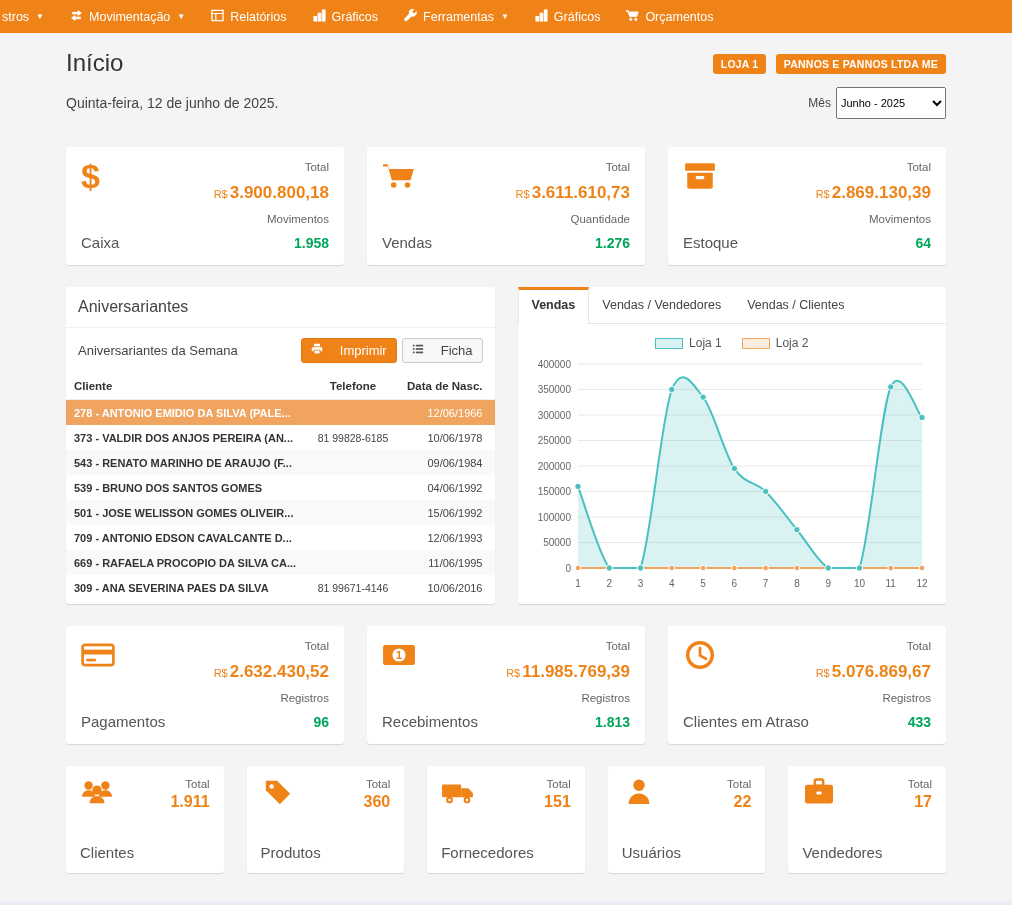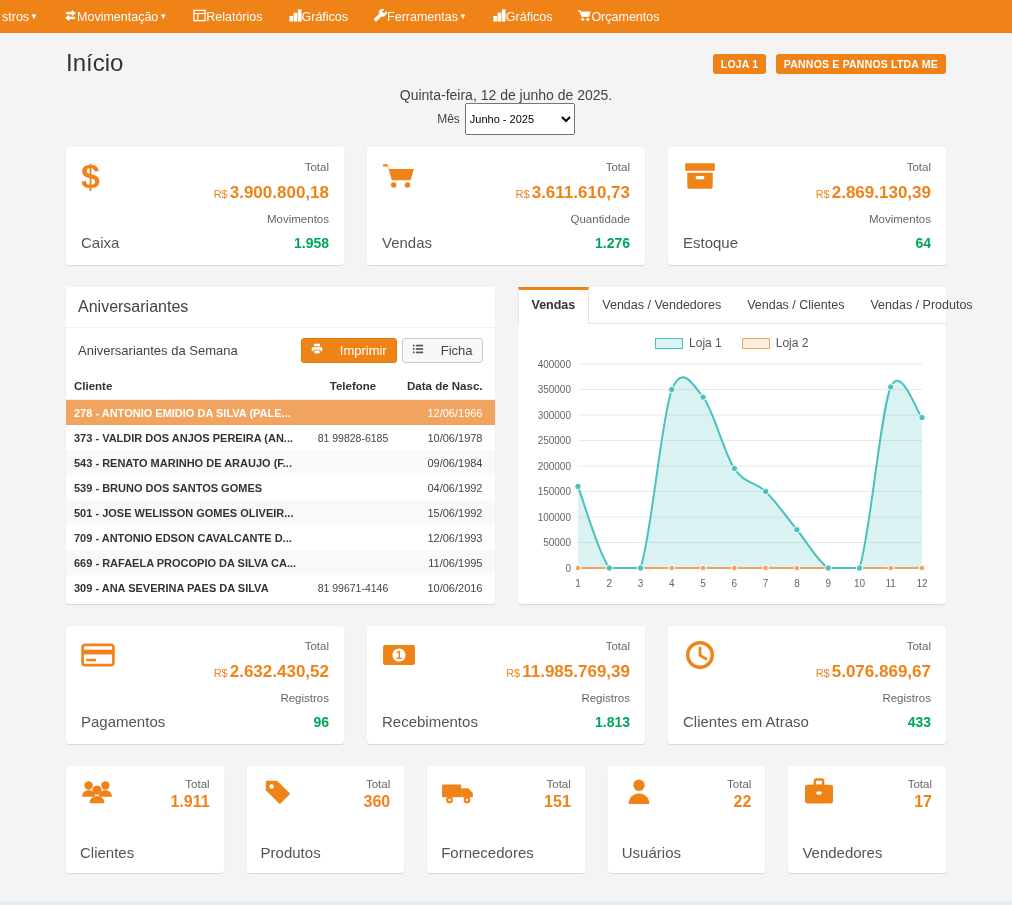--- a/index.html
+++ b/index.html
@@ -4,32 +4,32 @@
 <style>
   :root{
     --accent:#ef8318; --accent-dark:#e0780f; --green:#00a65a;
     --txt:#444; --muted:#666; --card-shadow:0 1px 1px rgba(0,0,0,.12);
   }
   *{box-sizing:border-box;}
   body{margin:0;width:1012px;min-height:905px;background:#e9edf2;
        font-family:"Liberation Sans",sans-serif;color:var(--txt);}
   
   .navbar{background:var(--accent);height:33px;display:flex;align-items:stretch;color:#fff;}
-  .nav-item{display:flex;align-items:center;gap:0;padding:16px 13px;font-size:12.5px;cursor:pointer;white-space:nowrap;}
+  .nav-item{display:flex;align-items:center;gap:6px;padding:16px 13px;font-size:12.5px;cursor:pointer;white-space:nowrap;}
   .nav-item svg{width:13px;height:13px;fill:#fff;stroke:#fff;}
   .caret{font-size:8px;margin-left:1px;}
   .nav-item.first{padding-left:2px;}
   
   .content{background:#f4f4f4;padding:12px 0 28px;}
   .container{width:880px;margin:0 auto;}
   .header-row{display:flex;justify-content:space-between;align-items:center;margin:4px 0 10px;}
   .page-title{font-size:24px;color:#333;font-weight:400;}
   .badge{background:var(--accent);color:#fff;font-size:10.5px;font-weight:bold;
          padding:4px 8px;border-radius:3px;margin-left:5px;letter-spacing:.2px;}
-  .date-row{display:flex;justify-content:space-between;align-items:center;margin-bottom:12px;font-size:14px;flex-direction:column;}
+  .date-row{display:flex;justify-content:space-between;align-items:center;margin-bottom:28px;font-size:14px;}
   .month-box{font-size:12px;display:flex;align-items:center;gap:5px;}
   .month-box select{font-size:11px;font-family:"Liberation Sans",sans-serif;height:32px;width:110px;}
   
   .cards-row{display:flex;gap:23px;margin-bottom:22px;}
   .stat-card{flex:1;height:118px;background:#fff;border-radius:3px;box-shadow:var(--card-shadow);
              padding:14px 15px;display:flex;justify-content:space-between;}
   .stat-left{display:flex;flex-direction:column;justify-content:space-between;}
   .stat-icon svg{height:30px;width:34px;fill:var(--accent);}
   .stat-icon .dollar{font-size:34px;font-weight:bold;color:var(--accent);line-height:.9;}
   .stat-title{font-size:15px;color:#555;}
@@ -280,21 +280,20 @@
             </tr>
           </tbody>
         </table>
       </div>
 
       <div class="panel">
         <div class="tabs">
           <div class="tab active">Vendas</div>
           <div class="tab">Vendas / Vendedores</div>
           <div class="tab">Vendas / Clientes</div>
-          <div class="tab">Vendas / Produtos</div>
         </div>
         <div class="chart-body">
           <div class="legend">
             <span class="legend-item">
               <span class="legend-box" style="border-color: rgb(75, 192, 192); background: rgba(75, 192, 192, 0.2);"></span>
               <span>Loja 1</span>
             </span>
             <span class="legend-item">
               <span class="legend-box" style="border-color: rgb(240, 164, 95); background: rgba(240, 164, 95, 0.2);"></span>
               <span>Loja 2</span>

